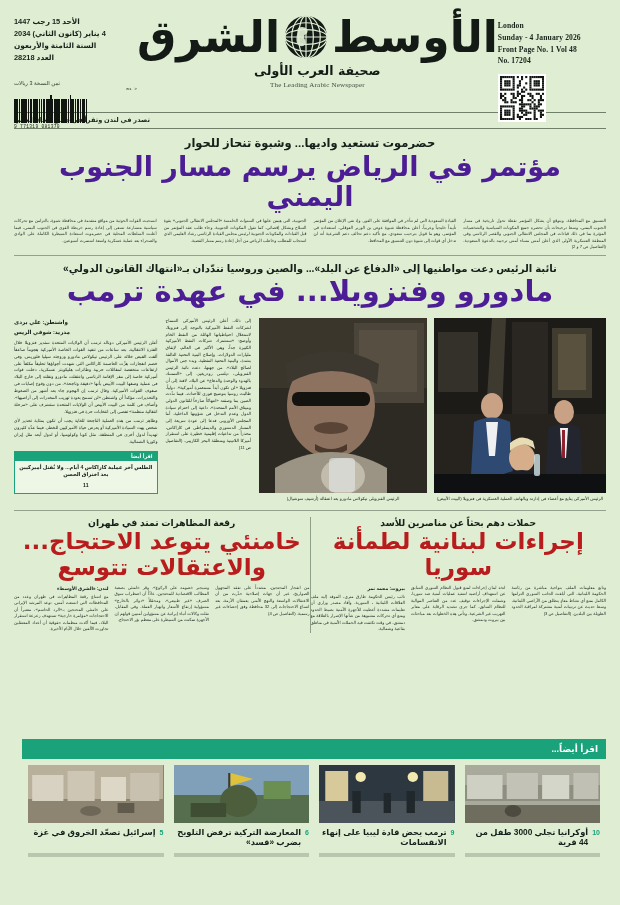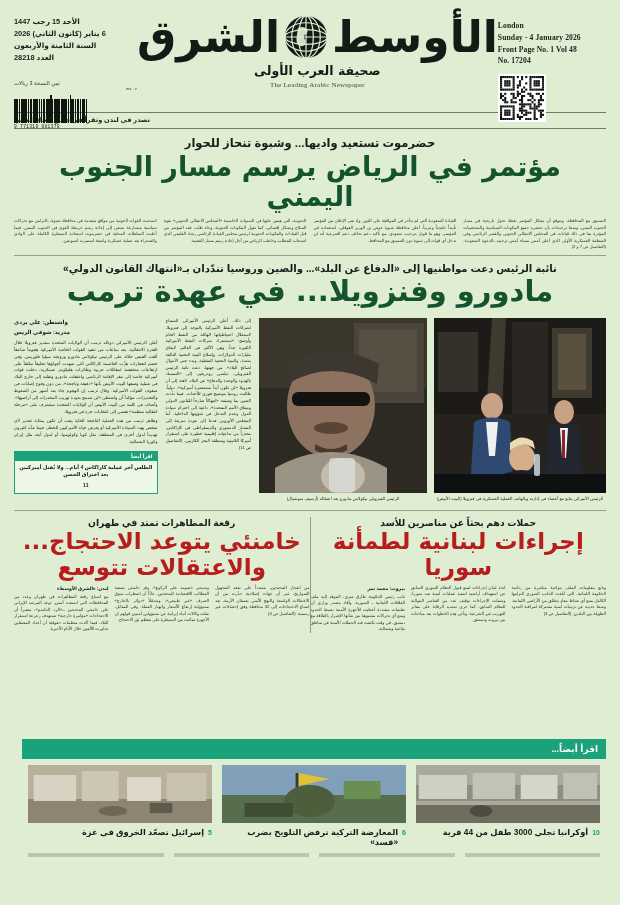--- a/index.html
+++ b/index.html
@@ -52,21 +52,21 @@
   .rule{border:0;border-top:1px solid #6f7f6a;margin:0 14px;}
   .tagline{text-align:left;font-size:6.6px;color:#1d2a1e;padding:3px 16px 4px 16px;font-weight:bold;}
 
   
   .hl-block{padding:0 14px;}
   .kicker{
     text-align:center;font-size:11.5px;font-weight:bold;color:#15201a;
     margin:7px 0 2px 0;letter-spacing:-.2px;
   }
   .headline{
-    text-align:center;font-weight:bold;color:#14532d;letter-spacing:-1px;
+    text-align:center;font-weight:bold;color:#4c1d95;letter-spacing:-1px;
     font-family:"DejaVu Sans",sans-serif;
   }
   .headline.h1{font-size:27px;line-height:1.12;margin:1px 0 6px 0;}
   .headline.h2{font-size:29px;line-height:1.1;margin:1px 0 6px 0;}
   .kicker.k2{font-size:10.2px;}
 
   
   .cols{display:flex;flex-direction:row-reverse;gap:7px;padding:0 14px;}
   .col{flex:1;}
   .col .lead{font-size:4.2px;line-height:1.52;text-align:justify;color:#26302a;}
@@ -120,21 +120,21 @@
 </head>
 <body>
 
 <div class="page">
 
   <div class="masthead">
     <div class="mh-flex">
 
       <div class="mh-right">
         <div class="ar-date">الأحد 15 رجب 1447</div>
-        <div class="ar-date">6 يناير (كانون الثاني) 2026</div>
+        <div class="ar-date">4 يناير (كانون الثاني) 2034</div>
         <div class="ar-date">السنة الثامنة والأربعون</div>
         <div class="ar-date">العدد 28218</div>
         <div class="price">ثمن النسخة 3 ريالات</div>
         <div class="bc-tag">01 &gt;</div>
         <div class="barcode" id="barcode">
             <div class="bar" style="width: 0.8px; height: 24px; margin-right: 0.45px;"></div>
             <div class="bar" style="width: 1.6px; height: 24px; margin-right: 0.45px;"></div>
             <div class="bar" style="width: 0.8px; height: 24px; margin-right: 0.45px;"></div>
             <div class="bar" style="width: 1.6px; height: 24px; margin-right: 0.45px;"></div>
             <div class="bar" style="width: 0.8px; height: 24px; margin-right: 0.45px;"></div>
@@ -609,20 +609,39 @@
             <rect x="86" y="16" width="26" height="18" fill="#6b8f52"></rect>
             <rect x="16" y="38" width="34" height="14" fill="#3f4d33"></rect>
           </svg>
         </div>
         <div class="ct">
           <div class="ctitle">المعارضة التركية ترفض التلويح بضرب «قسد»</div>
           <div class="cpage">6</div>
         </div>
       </div>
 
+      <div class="card">
+        <div class="thumb">
+          <svg viewBox="0 0 130 58" width="100%" height="58" preserveAspectRatio="none">
+            <rect width="130" height="58" fill="#2c3740"></rect>
+            <rect y="36" width="130" height="22" fill="#4a545a"></rect>
+            <rect x="6" y="6" width="22" height="30" fill="#d8c99a"></rect>
+            <rect x="100" y="6" width="24" height="30" fill="#c8bb92"></rect>
+            <circle cx="40" cy="12" r="5" fill="#f2e8b0"></circle>
+            <circle cx="90" cy="12" r="5" fill="#f2e8b0"></circle>
+            <rect x="32" y="26" width="8" height="22" fill="#20282c"></rect>
+            <rect x="62" y="28" width="7" height="20" fill="#20282c"></rect>
+            <rect x="84" y="26" width="8" height="22" fill="#20282c"></rect>
+          </svg>
+        </div>
+        <div class="ct">
+          <div class="ctitle">ترمب يحض قادة ليبيا على إنهاء الانقسامات</div>
+          <div class="cpage">9</div>
+        </div>
+      </div>
 
       <div class="card">
         <div class="thumb">
           <svg viewBox="0 0 130 58" width="100%" height="58" preserveAspectRatio="none">
             <rect width="130" height="58" fill="#a9aa9c"></rect>
             <rect y="20" width="130" height="16" fill="#8e8f80"></rect>
             <rect x="2" y="10" width="34" height="24" fill="#cfd0c4"></rect>
             <rect x="40" y="8" width="30" height="26" fill="#c2c3b6"></rect>
             <rect x="74" y="10" width="26" height="24" fill="#d5d6ca"></rect>
             <rect x="104" y="8" width="24" height="26" fill="#c0c1b4"></rect>

